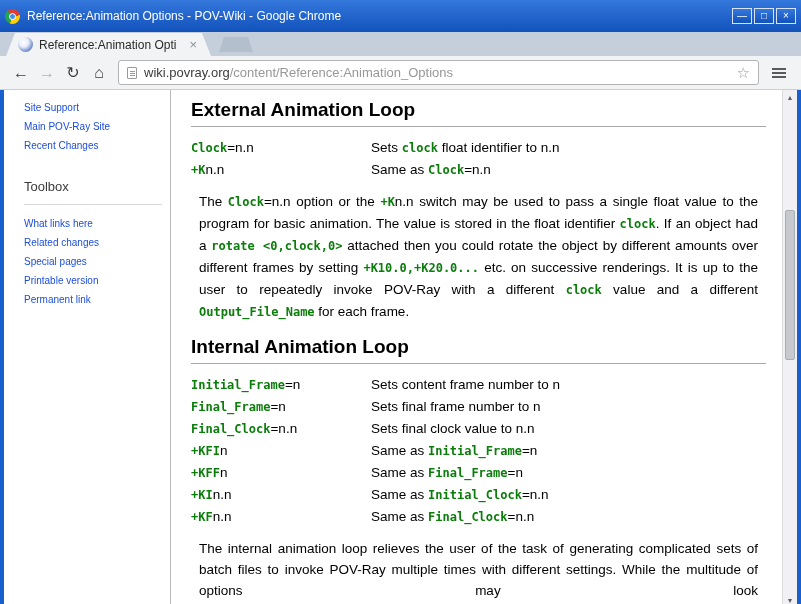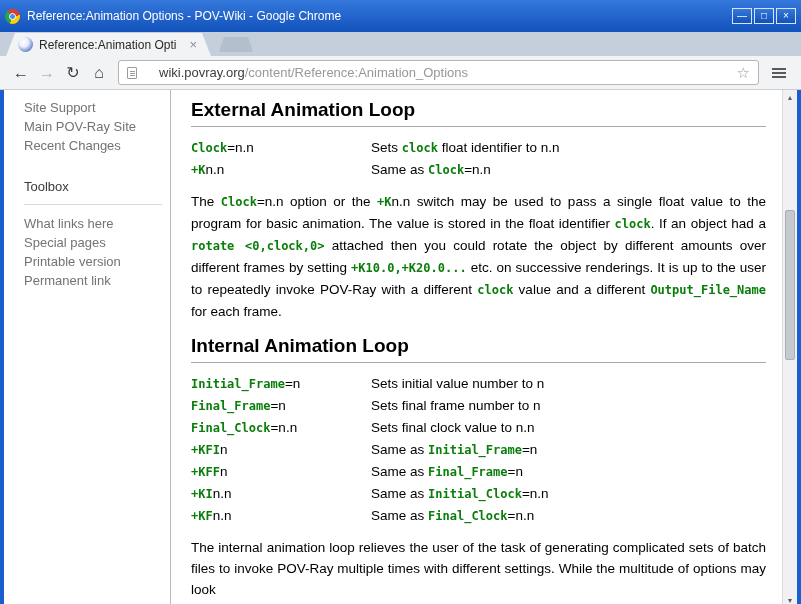--- a/index.html
+++ b/index.html
@@ -31,51 +31,51 @@
   .newtab{width:34px;height:15px;margin:0 0 4px 8px;background:#b4bfcd;cursor:pointer;
           clip-path:polygon(5px 0,29px 0,34px 15px,0 15px);}
 
   
   .toolbar{height:34px;background:#f2f3f5;border-bottom:1px solid #cfcfcf;
            display:flex;align-items:center;padding:0 8px;}
   .nav-btn{width:26px;height:26px;display:flex;align-items:center;justify-content:center;
            font-size:16px;color:#3c3c3c;border-radius:4px;cursor:pointer;flex-shrink:0;}
   .nav-btn.disabled{color:#b3b3b3;}
   .omnibox{flex:1;height:25px;margin:0 6px;background:#fff;border:1px solid #b4b4b4;border-radius:3px;
-           display:flex;align-items:center;padding:8px 8px;cursor:text;gap:15px;}
+           display:flex;align-items:center;padding:8px 8px;cursor:text;}
   .doc-icon{width:10px;height:12px;background:#fff;border:1px solid #9a9a9a;border-radius:1px;
             position:relative;flex-shrink:0;}
   .doc-icon::after{content:"";position:absolute;left:2px;top:3px;width:5px;height:1px;background:#9a9a9a;
                    box-shadow:0 2px 0 #9a9a9a,0 4px 0 #9a9a9a;}
   .url{font-size:13px;color:#989898;margin-left:7px;flex:1;white-space:nowrap;overflow:hidden;}
   .url .domain{color:#3c3c3c;}
   .star{color:#9a9a9a;font-size:15px;cursor:pointer;}
   .menu-btn{width:28px;height:26px;display:flex;align-items:center;justify-content:center;
             border-radius:4px;cursor:pointer;flex-shrink:0;}
   .bars{width:14px;height:2px;background:#5a5a5a;display:block;transform:translateY(-4px);
         box-shadow:0 4px 0 #5a5a5a,0 8px 0 #5a5a5a;}
 
   
   .viewport{height:518px;margin:0 4px;background:#fff;display:flex;overflow:hidden;}
 
   .sidebar{width:166px;flex-shrink:0;padding:8px 0 0 20px;}
   .sidebar ul{list-style:none;margin:0;padding:0;}
-  .side-link{color:#737373;font-size:13px;line-height:19px;cursor:pointer;}
+  .side-link{color:#1d4ed8;font-size:10px;line-height:19px;cursor:pointer;}
   .toolbox-title{font-size:13px;color:#3a3a3a;margin:24px 0 9px;padding-bottom:10px;
                  border-bottom:1px solid #d8d8d8;width:138px;}
 
   .mw-content{flex:1;border-left:1px solid #b8b8b8;padding:8px 16px 0 20px;overflow:hidden;}
   .mw-content h2{font-size:19px;line-height:24px;font-weight:700;color:#000;
                  border-bottom:1px solid #a8a8a8;padding-bottom:4px;margin:0 0 10px;}
   .opt-list{margin:0 0 2px;}
   .opt-row{display:flex;line-height:22px;font-size:13.5px;color:#000;align-items:center;}
   .term{width:180px;flex-shrink:0;}
   .code{font-family:"DejaVu Sans Mono","Liberation Mono",monospace;font-weight:700;
         color:#0a7d0a;font-size:12px;}
-  .mw-content p{margin:10px 0 12px;font-size:13.5px;line-height:21px;text-align:justify;color:#000;}
+  .mw-content p{margin:10px 8px 12px;font-size:13.5px;line-height:21px;text-align:justify;color:#000;}
   .mw-content p.cutoff{text-align-last:justify;}
 
   
   .scrollbar{width:15px;flex-shrink:0;background:#f1f1f3;border-left:1px solid #dcdcdc;position:relative;}
   .sb-btn{height:15px;display:flex;align-items:center;justify-content:center;
           font-size:7px;color:#606060;cursor:pointer;}
   .sb-btn.down{position:absolute;bottom:0;left:0;right:0;}
   .sb-thumb{position:absolute;left:2px;right:2px;top:120px;height:150px;background:#c6cacf;
             border:1px solid #a9aeb4;border-radius:2px;cursor:pointer;}
 </style>
@@ -120,20 +120,21 @@
 
     <aside class="sidebar">
       <ul>
           <li class="side-link">Site Support</li>
           <li class="side-link">Main POV-Ray Site</li>
           <li class="side-link">Recent Changes</li>
         </ul>
       <div class="toolbox-title">Toolbox</div>
       <ul>
           <li class="side-link">What links here</li>
+          <li class="side-link">Related changes</li>
           <li class="side-link">Special pages</li>
           <li class="side-link">Printable version</li>
           <li class="side-link">Permanent link</li>
         </ul>
     </aside>
 
     <div class="mw-content">
         <h2>External Animation Loop</h2>
         <div class="opt-list">
           <div class="opt-row">
@@ -143,21 +144,21 @@
           <div class="opt-row">
             <span class="term"><span class="code">+K</span><span>n.n</span></span>
             <span class="desc"><span>Same as </span><span class="code">Clock</span><span>=n.n</span></span>
           </div>
         </div>
         <p><span>The </span><span class="code">Clock</span><span>=n.n option or the </span><span class="code">+K</span><span>n.n switch may be used to pass a single float value to the program for basic animation. The value is stored in the float identifier </span><span class="code">clock</span><span>. If an object had a </span><span class="code">rotate &lt;0,clock,0&gt;</span><span> attached then you could rotate the object by different amounts over different frames by setting </span><span class="code">+K10.0,+K20.0...</span><span> etc. on successive renderings. It is up to the user to repeatedly invoke POV-Ray with a different </span><span class="code">clock</span><span> value and a different </span><span class="code">Output_File_Name</span><span> for each frame.</span></p>
         <h2>Internal Animation Loop</h2>
         <div class="opt-list">
           <div class="opt-row">
             <span class="term"><span class="code">Initial_Frame</span><span>=n</span></span>
-            <span class="desc"><span>Sets initial value number to n</span></span>
+            <span class="desc"><span>Sets content frame number to n</span></span>
           </div>
           <div class="opt-row">
             <span class="term"><span class="code">Final_Frame</span><span>=n</span></span>
             <span class="desc"><span>Sets final frame number to n</span></span>
           </div>
           <div class="opt-row">
             <span class="term"><span class="code">Final_Clock</span><span>=n.n</span></span>
             <span class="desc"><span>Sets final clock value to n.n</span></span>
           </div>
           <div class="opt-row">

